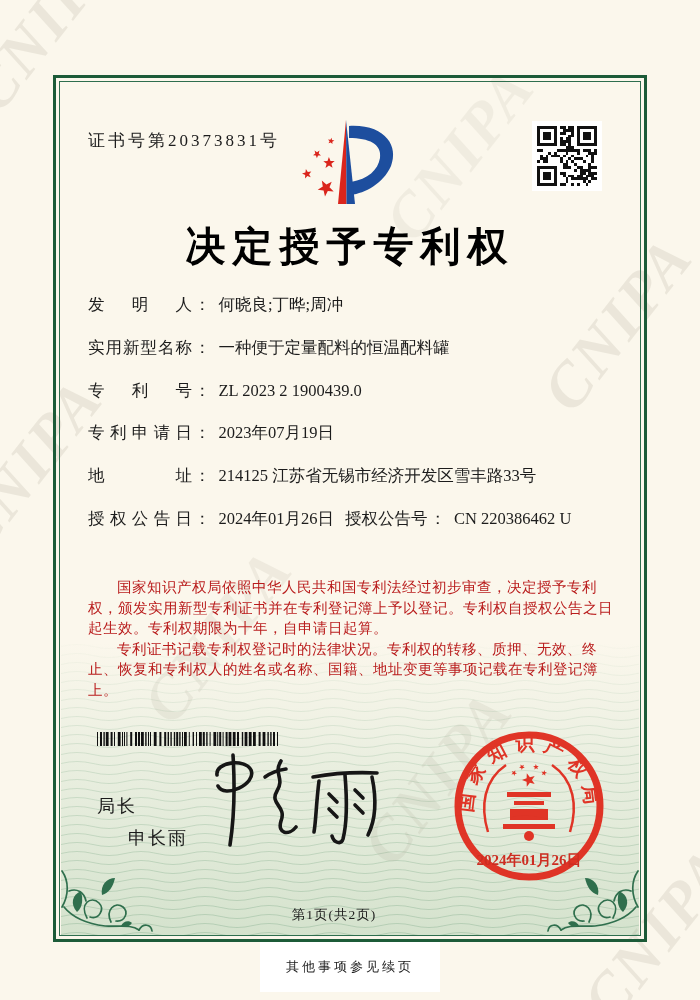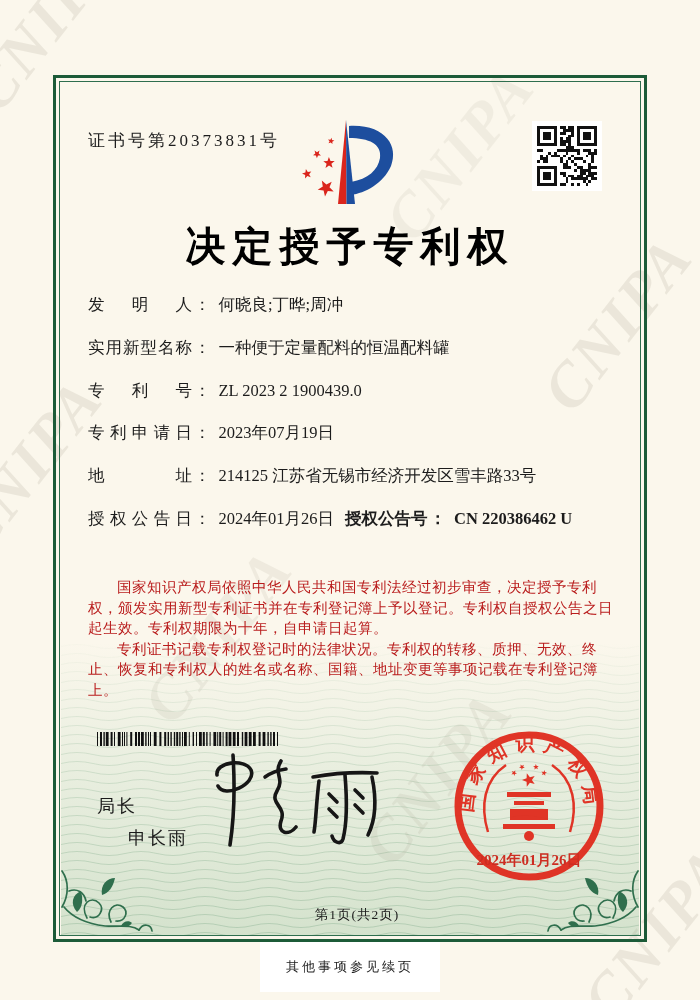--- a/index.html
+++ b/index.html
@@ -34,35 +34,35 @@
     font-size:40px; font-weight:bold; letter-spacing:7px; color:#000; z-index:5;
   }
   
   .fields { position:absolute; left:88px; top:284px; width:532px; font-size:16.5px; z-index:5; }
   .frow { position:relative; height:42.8px; line-height:42.8px; white-space:nowrap; }
   .flabel {
     display:inline-block; width:104px; text-align:justify; text-align-last:justify;
     vertical-align:top;
   }
   .fcolon { display:inline-block; margin:0 8px 0 2px; }
-  .fpair2 { position:absolute; left:257px; top:0;font-weight:bold; }
+  .fpair2 { position:absolute; left:257px; top:0; }
   
   .paras { position:absolute; left:88px; top:577px; width:532px; font-size:14.5px; line-height:20.6px; z-index:5; color:#b91c1c; }
   .paras p { text-indent:2em; letter-spacing:.5px; }
   
   .barcode { position:absolute; left:97px; top:732px; z-index:5; }
   
   .director { position:absolute; left:97px; z-index:5; font-family:"Liberation Sans", sans-serif; font-size:18px; font-weight:400; color:#1a1a1a; letter-spacing:2px; }
   .director.t { top:794px; }
   .director.n { top:826px;padding-left:31px; }
   .sig { position:absolute; left:205px; top:747px; z-index:5; }
   
   .seal { position:absolute; left:448px; top:724px; width:162px; height:164px; z-index:6; opacity:.95; }
   
-  .pagefoot { position:absolute; left:60px; width:594px; top:906px; text-align:center; font-size:13.5px; letter-spacing:1px; z-index:5; }
+  .pagefoot { position:absolute; left:37px; width:594px; top:906px; text-align:center; font-size:13.5px; letter-spacing:1px; z-index:5; }
   .note {
     position:absolute; left:50%; top:942px; transform:translateX(-50%);
     background:#fff; padding:16px 26px; font-size:13px; letter-spacing:3px; z-index:5;
     white-space:nowrap;
   }
 </style>
 </head>
 <body>
 
 <div class="page">

